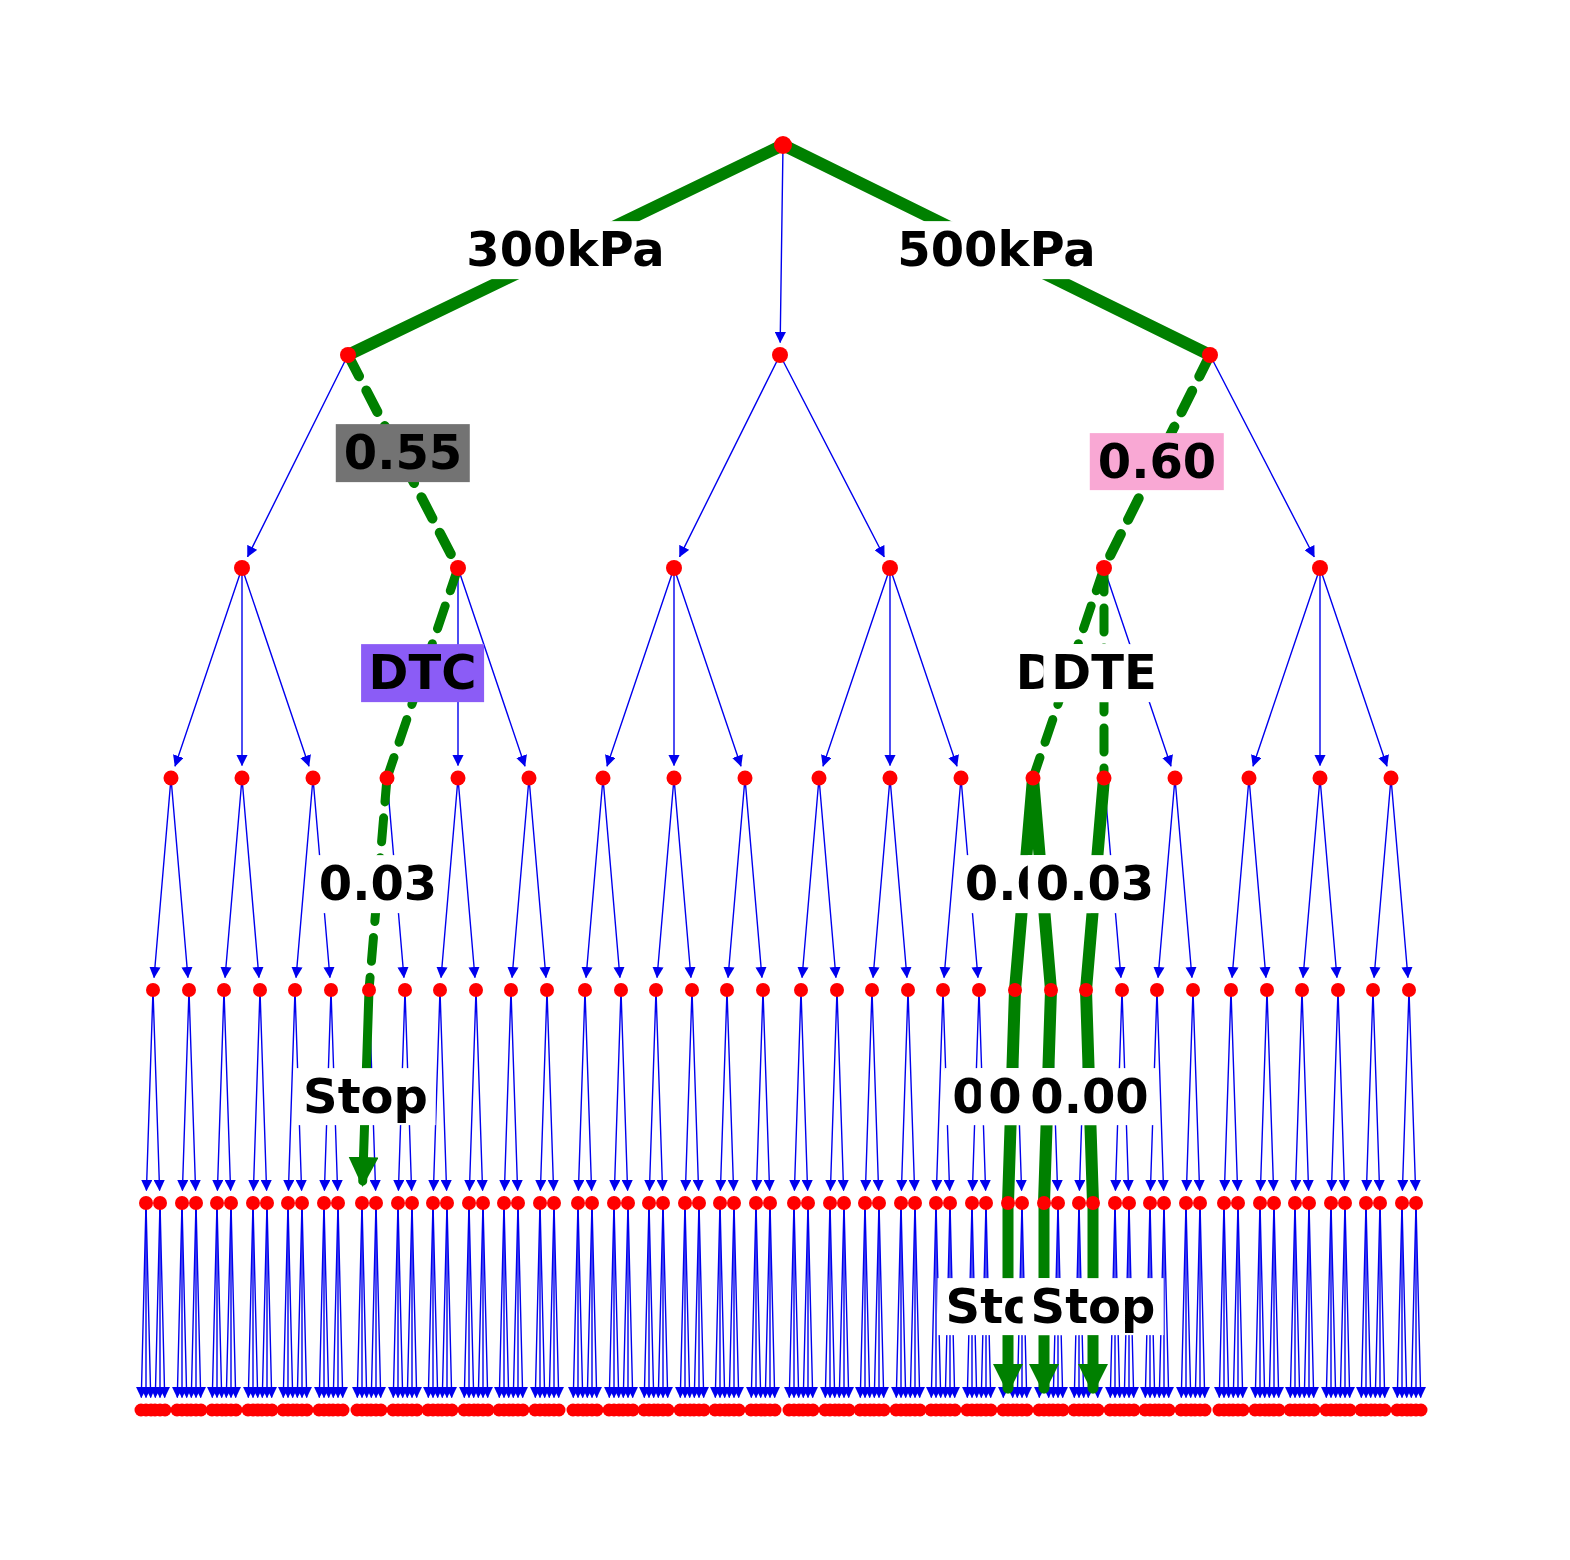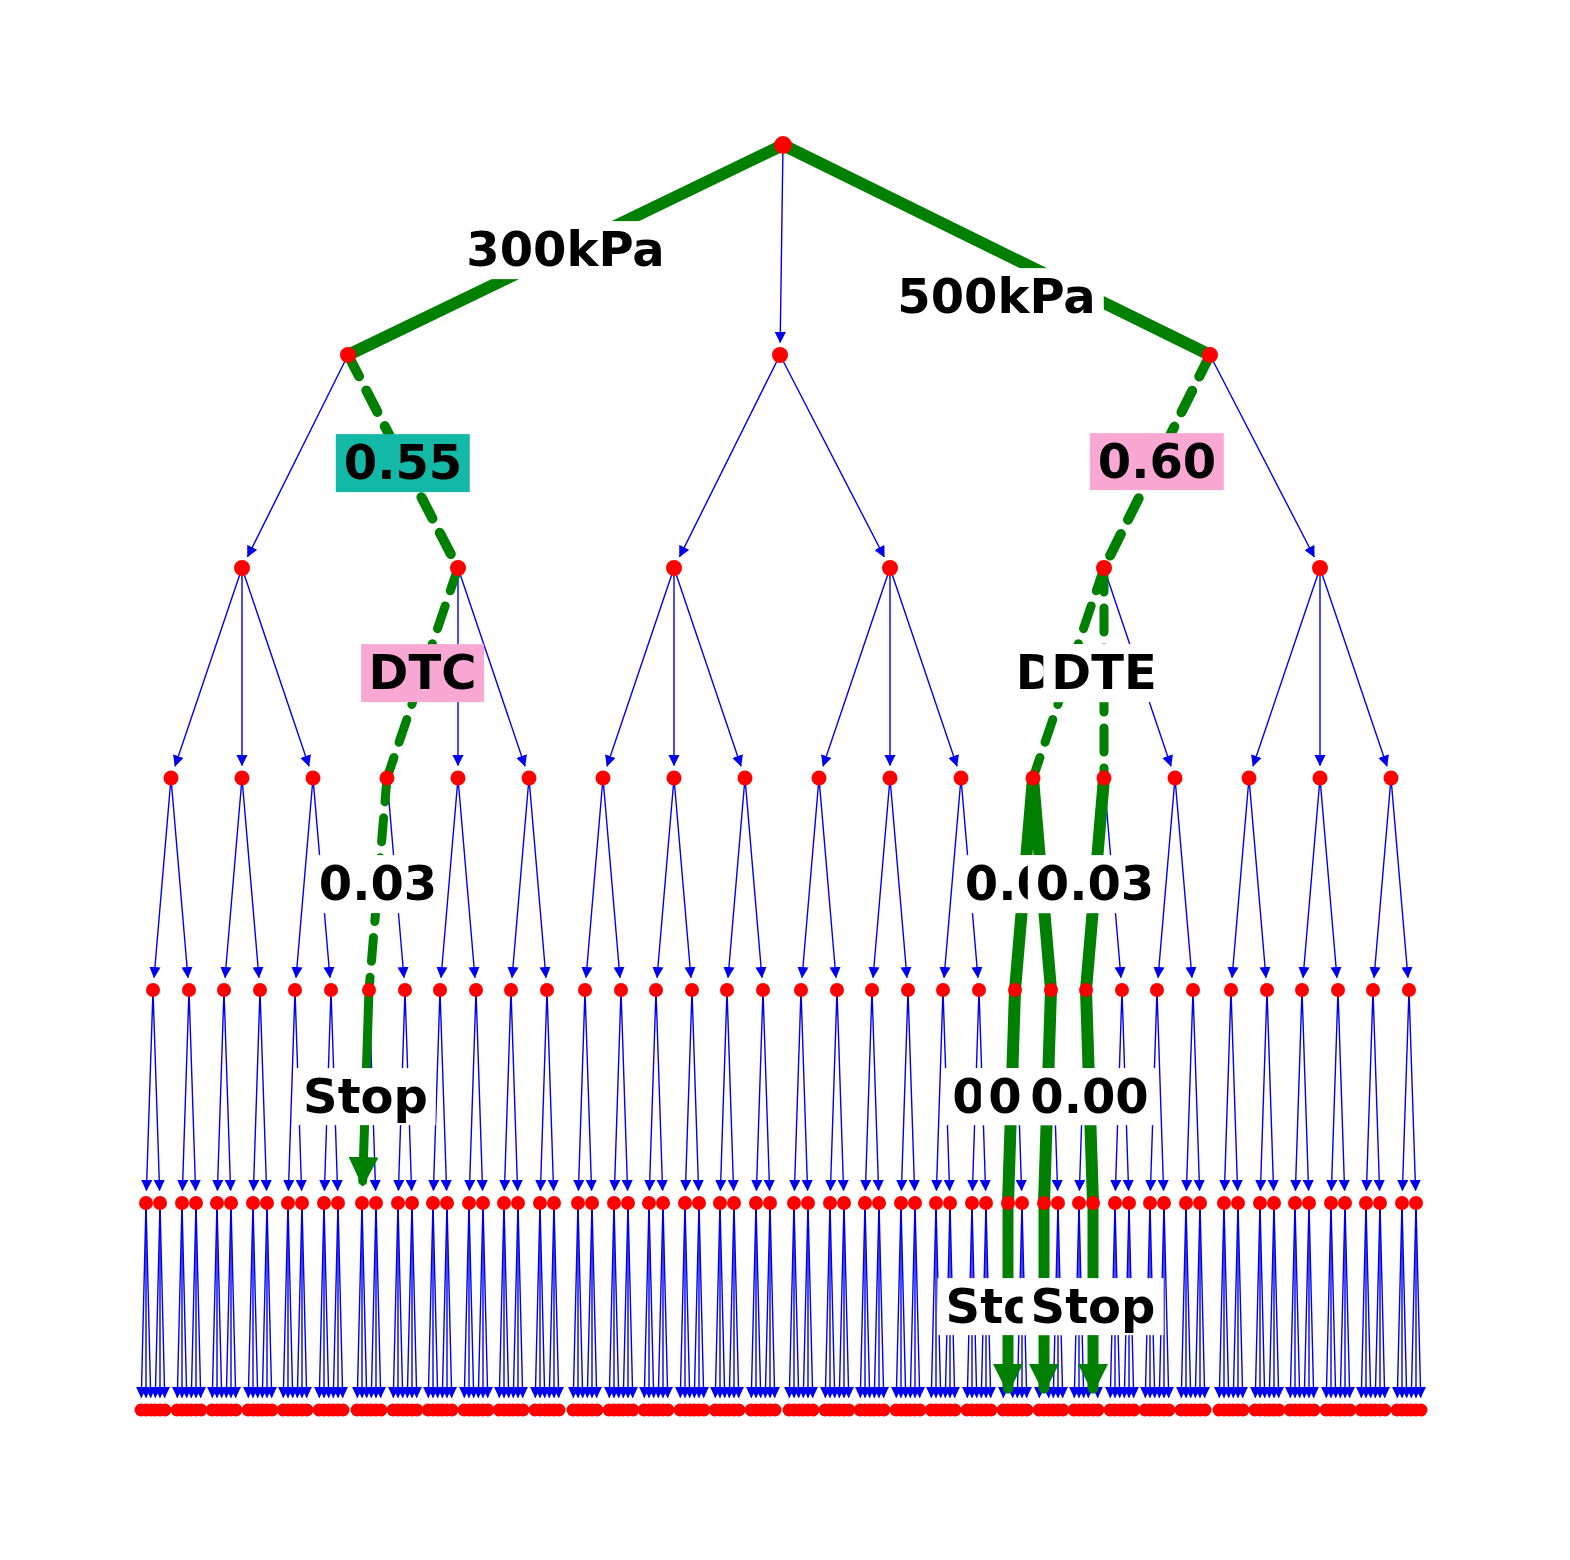--- a/index.html
+++ b/index.html
@@ -762,24 +762,24 @@
         <circle cx="1397" cy="1410" r="6.5" fill="#ff0000"></circle>
         <circle cx="1402" cy="1410" r="6.5" fill="#ff0000"></circle>
         <circle cx="1407" cy="1410" r="6.5" fill="#ff0000"></circle>
         <circle cx="1411" cy="1410" r="6.5" fill="#ff0000"></circle>
         <circle cx="1416" cy="1410" r="6.5" fill="#ff0000"></circle>
         <circle cx="1421" cy="1410" r="6.5" fill="#ff0000"></circle>
       </g>
   </svg>
   <div class="labels-layer">
       <div class="edge-label" style="left: 565.5px; top: 250px; color: rgb(0, 0, 0); background: rgb(255, 255, 255);">300kPa</div>
-      <div class="edge-label" style="left: 996.5px; top: 250px; color: rgb(0, 0, 0); background: rgb(255, 255, 255); margin-top: 47px;">500kPa</div>
-      <div class="edge-label" style="left: 403px; top: 463px; color: rgb(0, 0, 0); background: #14b8a6;">0.55</div>
+      <div class="edge-label" style="left: 996.5px; top: 250px; color: rgb(0, 0, 0); background: rgb(255, 255, 255);">500kPa</div>
+      <div class="edge-label" style="left: 403px; top: 453px; color: rgb(0, 0, 0); background: #737373;">0.55</div>
       <div class="edge-label" style="left: 1157px; top: 461.5px; color: rgb(0, 0, 0); background: #f9a8d4;">0.60</div>
-      <div class="edge-label" style="left: 422.5px; top: 673px; color: rgb(0, 0, 0); background: #f9a8d4;">DTC</div>
+      <div class="edge-label" style="left: 422.5px; top: 673px; color: rgb(0, 0, 0); background: #8b5cf6;">DTC</div>
       <div class="edge-label" style="left: 1068.5px; top: 673px; color: rgb(0, 0, 0); background: rgb(255, 255, 255);">DTE</div>
       <div class="edge-label" style="left: 1104px; top: 673px; color: rgb(0, 0, 0); background: rgb(255, 255, 255);">DTE</div>
       <div class="edge-label" style="left: 378px; top: 884px; color: rgb(0, 0, 0); background: rgb(255, 255, 255);">0.03</div>
       <div class="edge-label" style="left: 1024px; top: 884px; color: rgb(0, 0, 0); background: rgb(255, 255, 255);">0.03</div>
       <div class="edge-label" style="left: 1095px; top: 884px; color: rgb(0, 0, 0); background: rgb(255, 255, 255);">0.03</div>
       <div class="edge-label" style="left: 365.5px; top: 1096.5px; color: rgb(0, 0, 0); background: rgb(255, 255, 255);">Stop</div>
       <div class="edge-label" style="left: 1011.5px; top: 1096.5px; color: rgb(0, 0, 0); background: rgb(255, 255, 255);">0.00</div>
       <div class="edge-label" style="left: 1047.5px; top: 1096.5px; color: rgb(0, 0, 0); background: rgb(255, 255, 255);">0.00</div>
       <div class="edge-label" style="left: 1089.5px; top: 1096.5px; color: rgb(0, 0, 0); background: rgb(255, 255, 255);">0.00</div>
       <div class="edge-label" style="left: 1008px; top: 1306.5px; color: rgb(0, 0, 0); background: rgb(255, 255, 255);">Stop</div>

